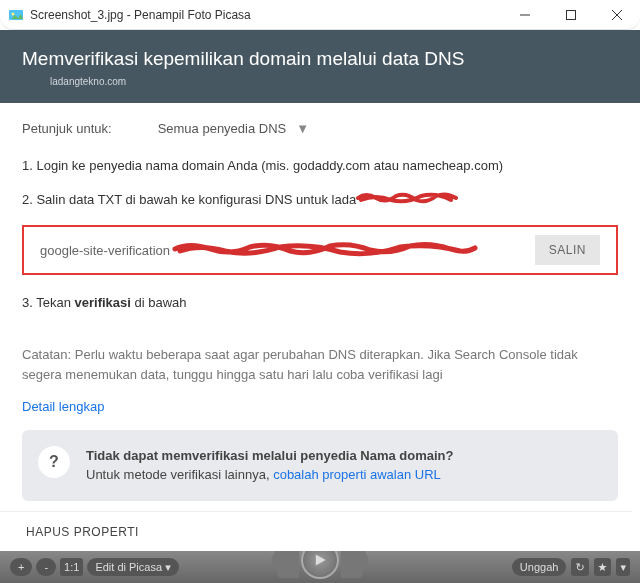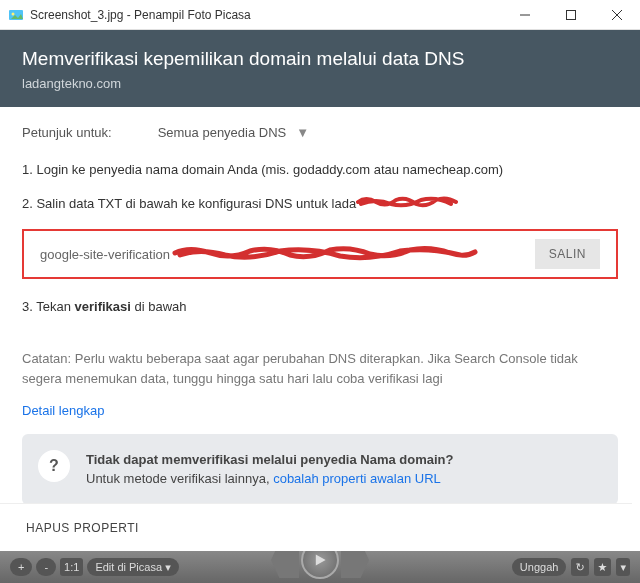--- a/index.html
+++ b/index.html
@@ -1,29 +1,29 @@
 <!DOCTYPE html>
 <html><head>
 <meta charset="utf-8">
 <style>
 * { margin: 0; padding: 0; box-sizing: border-box; }
 body { font-family: Arial, sans-serif; width: 640px; height: 583px; overflow: hidden; background: #fff; position: relative; }
 
-.titlebar { height: 30px; background: #fff; display: flex; align-items: center; padding: 0 0 0 8px; border-bottom: 1px solid #e0e0e0; }
+.titlebar { height: 30px; background: #fff; display: flex; align-items: center; padding: 0 0 0 8px; border-bottom: 1px solid #e0e0e0; border-radius: 13px; }
 .titlebar .icon { width: 16px; height: 16px; margin-right: 6px; }
 .titlebar .title { font-size: 12px; color: #333; flex: 1; }
 .winbtns { display: flex; }
 .winbtn { width: 46px; height: 30px; display: flex; align-items: center; justify-content: center; cursor: pointer; }
 .winbtn svg { width: 10px; height: 10px; }
 
 .content { position: relative; background: #fff; }
 
 .header { background: #475762; color: #fff; padding: 18px 22px 16px; }
 .header h1 { font-size: 19px; font-weight: 400; margin-bottom: 6px; }
-.header .sub { font-size: 13px; color: #d0d6da; }
+.header .sub { font-size: 10px; color: #d0d6da; margin-left: 28px; }
 
 .body { padding: 18px 22px 0; color: #333; font-size: 13px; }
 
 .prov-row { display: flex; align-items: center; margin-bottom: 20px; gap: 36px; }
 .prov-label { color: #555; margin-right: 10px; }
 .prov-sel { color: #555; display: flex; align-items: center; cursor: pointer; }
 .prov-sel .chev { margin-left: 10px; color: #888; }
 
 .step { margin-bottom: 14px; color: #333; line-height: 1.5; }
 .scribble { display: inline-block; vertical-align: middle; }
@@ -34,21 +34,21 @@
 
 .note { color: #777; font-size: 13px; line-height: 1.55; margin: 32px 0 14px; }
 .detaillink { color: #1a73e8; font-size: 13px; cursor: pointer; }
 
 .infobox { background: #e8eaed; border-radius: 6px; padding: 16px; margin: 16px 0 20px; display: flex; align-items: flex-start; }
 .infobox .qmark { width: 32px; height: 32px; border-radius: 50%; background: #fff; display: flex; align-items: center; justify-content: center; margin-right: 16px; color: #555; font-weight: bold; font-size: 16px; flex-shrink: 0; }
 .infobox .msg { font-size: 13px; color: #444; line-height: 1.5; }
 .infobox .msg .bold { font-weight: bold; }
 .infobox .msg .link { color: #1a73e8; cursor: pointer; }
 
-.footer { position: absolute; bottom: 32px; left: 0; right: 8px; height: 48px; display: flex; align-items: center; justify-content: space-between; padding: 0 16px; border-top: 1px solid #eee; background: #fff; }
+.footer { position: absolute; bottom: 32px; left: 0; right: 8px; height: 40px; display: flex; align-items: center; justify-content: space-between; padding: 0 16px; border-top: 1px solid #eee; background: #fff; }
 .footer .fbtn { font-size: 12px; letter-spacing: 0.5px; color: #444; padding: 8px 10px; cursor: pointer; }
 .footer .verif { background: #3c4043; color: #fff; border-radius: 3px; padding: 8px 12px; }
 
 .picasabar { position: absolute; bottom: 0; left: 0; right: 0; height: 32px; background: linear-gradient(#888, #666); display: flex; align-items: center; padding: 0 10px; gap: 4px; overflow: hidden; }
 .pbtn { background: #555; border-radius: 10px; padding: 2px 8px; color: #ddd; font-size: 11px; display: flex; align-items: center; height: 18px; cursor: pointer; }
 .pbtn.sq { border-radius: 3px; padding: 2px 4px; }
 .navctrl { position: absolute; left: 50%; transform: translateX(-50%); bottom: 4px; display: flex; align-items: center; gap: 2px; }
 .navarrow { width: 28px; height: 36px; background: #777; display: flex; align-items: center; justify-content: center; color: #ccc; cursor: pointer; }
 .navarrow.l { border-radius: 6px 0 0 6px; clip-path: polygon(30% 0, 100% 0, 100% 100%, 30% 100%, 0 50%); }
 .navarrow.r { border-radius: 0 6px 6px 0; clip-path: polygon(0 0, 70% 0, 100% 50%, 70% 100%, 0 100%); }

